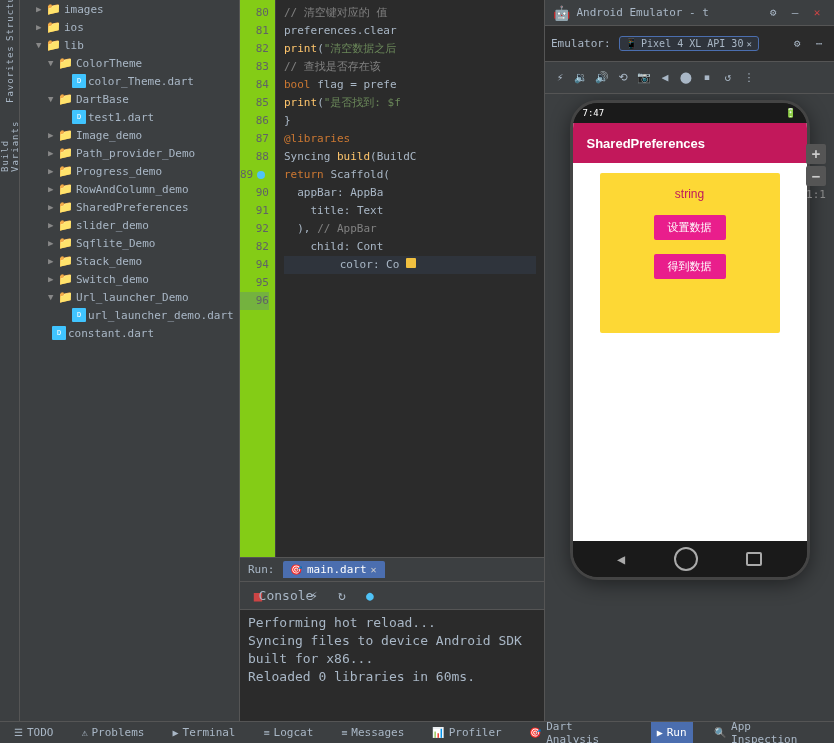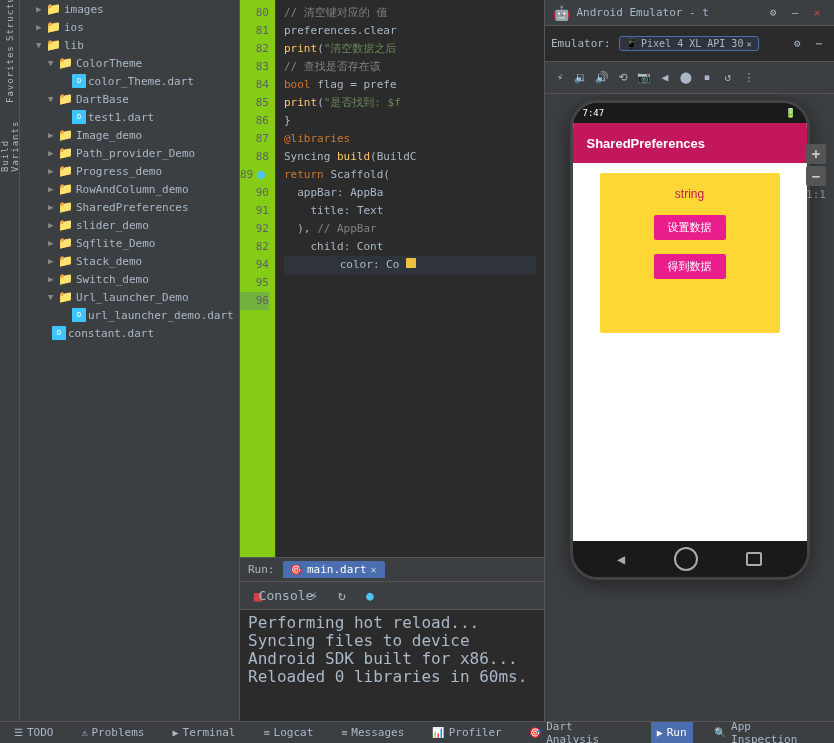--- a/index.html
+++ b/index.html
@@ -36,21 +36,21 @@
 
     
     .run-bar { height: 24px; background: #3c3f41; border-top: 1px solid #555; display: flex; align-items: center; padding: 0 8px; font-size: 11px; color: #a9b7c6; gap: 8px; }
     .run-tab { background: #4b6eaf; color: #fff; padding: 2px 8px; border-radius: 2px 2px 0 0; font-size: 11px; display: flex; align-items: center; gap: 4px; }
     .run-tab .close-btn { cursor: pointer; color: #ccc; font-size: 10px; }
 
     
     .console-area { height: 140px; background: #2b2b2b; border-top: 1px solid #555; display: flex; flex-direction: column; }
     .console-toolbar { height: 28px; background: #3c3f41; border-bottom: 1px solid #555; display: flex; align-items: center; padding: 0 8px; gap: 8px; }
     .console-toolbar-btn { width: 20px; height: 20px; border-radius: 2px; display: flex; align-items: center; justify-content: center; cursor: pointer; color: #a9b7c6; font-size: 13px; }
-    .console-output { flex: 1; padding: 4px 8px; font-size: 16px; color: #a9b7c6; line-height: 18px; overflow-y: auto; }
+    .console-output { flex: 1; padding: 4px 8px; font-size: 13px; color: #a9b7c6; line-height: 18px; overflow-y: auto; }
 
     
     .emulator-panel { width: 290px; background: #3c3f41; border-left: 1px solid #555; display: flex; flex-direction: column; }
     .emulator-title-bar { height: 26px; background: #3c3f41; display: flex; align-items: center; padding: 0 8px; font-size: 11px; color: #a9b7c6; gap: 6px; border-bottom: 1px solid #555; }
     .emulator-title-bar .title-text { flex: 1; }
     .emulator-controls { height: 36px; background: #2b2b2b; display: flex; align-items: center; padding: 0 6px; gap: 4px; border-bottom: 1px solid #555; }
     .emulator-controls .label { font-size: 11px; color: #a9b7c6; margin-right: 4px; }
     .device-chip { background: #4b6eaf22; border: 1px solid #4b6eaf; padding: 1px 6px; border-radius: 3px; font-size: 10px; color: #a9b7c6; display: flex; align-items: center; gap: 3px; }
     .emu-btn { width: 18px; height: 18px; display: flex; align-items: center; justify-content: center; color: #a9b7c6; cursor: pointer; font-size: 11px; border-radius: 2px; }
     .emulator-toolbar { height: 32px; background: #3c3f41; display: flex; align-items: center; padding: 0 6px; gap: 3px; border-bottom: 1px solid #555; }

